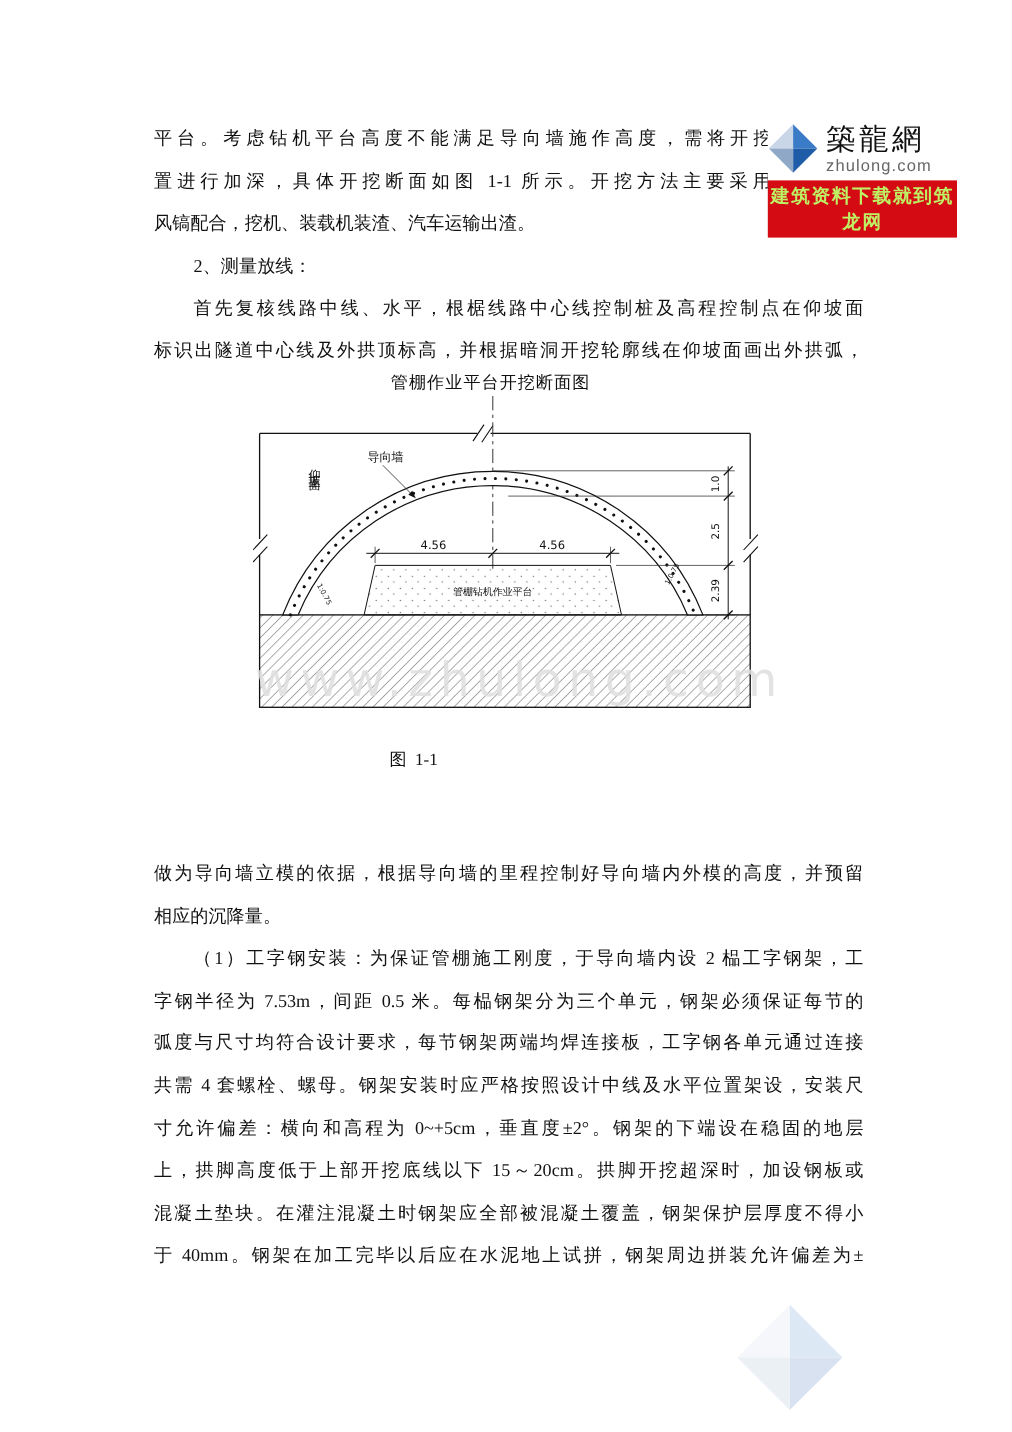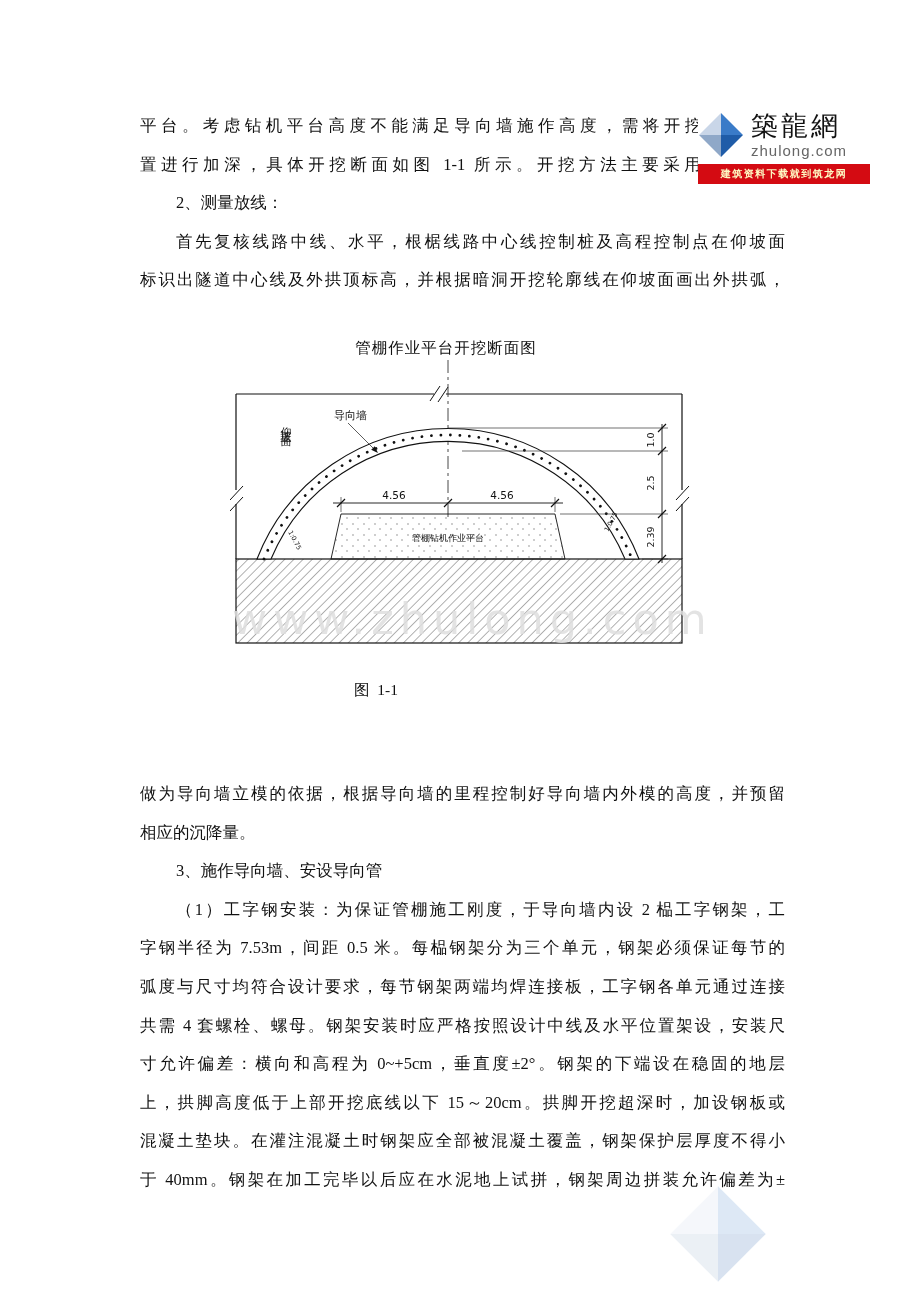--- a/index.html
+++ b/index.html
@@ -26,39 +26,40 @@
   .slope-face{position:absolute;left:47px;top:62px;writing-mode:vertical-rl;
               font-size:11px;letter-spacing:3px;color:#111;
               font-family:"DejaVu Sans",sans-serif;}
 
   
   .logo-box{position:absolute;left:698px;top:112px;width:172px;background:#fff;z-index:5;}
   .logo-row{display:flex;align-items:center;gap:7px;}
   .logo-name{font-size:27px;font-weight:normal;letter-spacing:3px;line-height:1.1;}
   .logo-domain{font-size:15px;color:#666;letter-spacing:1px;
                font-family:"Liberation Sans","DejaVu Sans",sans-serif;}
-  .logo-banner{margin-top:5px;background:#d40b12;color:#fef9c3;font-size:10px;font-weight:bold;
+  .logo-banner{margin-top:5px;background:#d40b12;color:#bef264;font-size:17px;font-weight:bold;
                text-align:center;padding:3px 0;letter-spacing:1.5px;
                font-family:"Liberation Sans","DejaVu Sans",sans-serif;}
 
   
   .center-watermark{position:absolute;left:232px;top:578px;width:472px;z-index:3;
                     font-size:43px;letter-spacing:6px;text-align:center;
                     color:rgba(222,222,222,0.85);
                     font-family:"DejaVu Sans","Liberation Sans",sans-serif;margin-top:16px;}
   .bottom-wm{position:absolute;left:668px;top:1184px;opacity:0.17;z-index:1;}
 </style>
 </head>
 <body>
 
 <div class="page">
 
   <div class="tblock b1">
     <div class="line">平台。考虑钻机平台高度不能满足导向墙施作高度，需将开挖平台两侧</div>
     <div class="line">置进行加深，具体开挖断面如图 1-1 所示。开挖方法主要采用机械开挖</div>
+    <div class="line end">风镐配合，挖机、装载机装渣、汽车运输出渣。</div>
     <div class="line ind2 end">2、测量放线：</div>
     <div class="line ind2">首先复核线路中线、水平，根椐线路中心线控制桩及高程控制点在仰坡面</div>
     <div class="line">标识出隧道中心线及外拱顶标高，并根据暗洞开挖轮廓线在仰坡面画出外拱弧，</div>
   </div>
 
   <div class="fig-title">管棚作业平台开挖断面图</div>
 
   <div class="diagram">
     <svg class="dsvg" viewBox="0 0 460 300" width="460" height="300">
       <defs>
@@ -107,21 +108,20 @@
 
     
     <div class="slope-face">仰坡正面</div>
   </div>
 
   <div class="fig-caption">图  1-1</div>
 
   <div class="tblock b2">
     <div class="line">做为导向墙立模的依据，根据导向墙的里程控制好导向墙内外模的高度，并预留</div>
     <div class="line end">相应的沉降量。</div>
-    <div class="line ind2 end">3、施作导向墙、安设导向管</div>
     <div class="line ind2">（1）工字钢安装：为保证管棚施工刚度，于导向墙内设 2 榀工字钢架，工</div>
     <div class="line">字钢半径为 7.53m，间距 0.5 米。每榀钢架分为三个单元，钢架必须保证每节的</div>
     <div class="line">弧度与尺寸均符合设计要求，每节钢架两端均焊连接板，工字钢各单元通过连接</div>
     <div class="line">共需 4 套螺栓、螺母。钢架安装时应严格按照设计中线及水平位置架设，安装尺</div>
     <div class="line">寸允许偏差：横向和高程为 0~+5cm，垂直度±2°。钢架的下端设在稳固的地层</div>
     <div class="line">上，拱脚高度低于上部开挖底线以下 15～20cm。拱脚开挖超深时，加设钢板或</div>
     <div class="line">混凝土垫块。在灌注混凝土时钢架应全部被混凝土覆盖，钢架保护层厚度不得小</div>
     <div class="line">于 40mm。钢架在加工完毕以后应在水泥地上试拼，钢架周边拼装允许偏差为±</div>
   </div>
 

